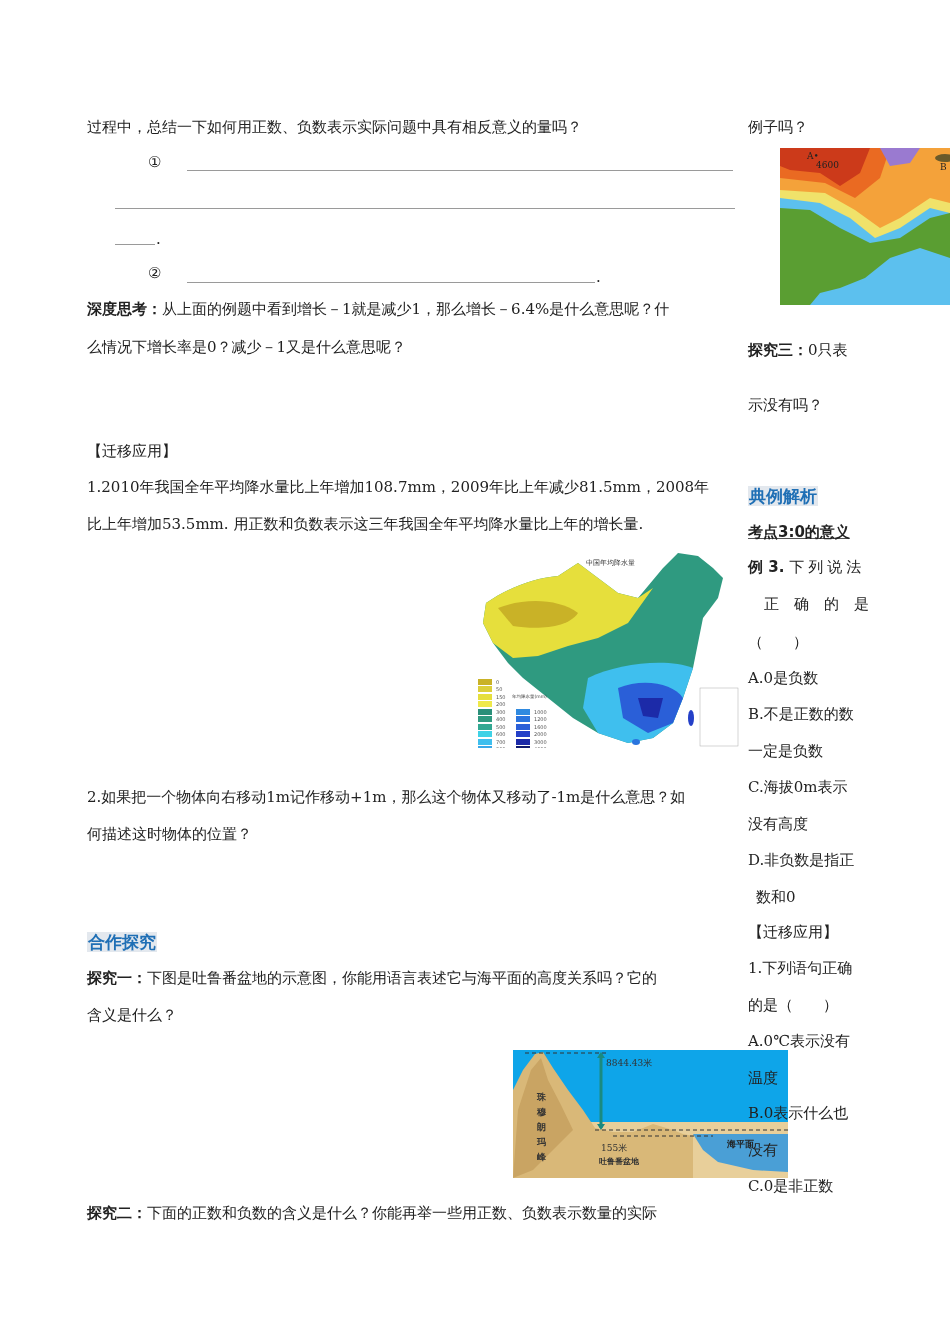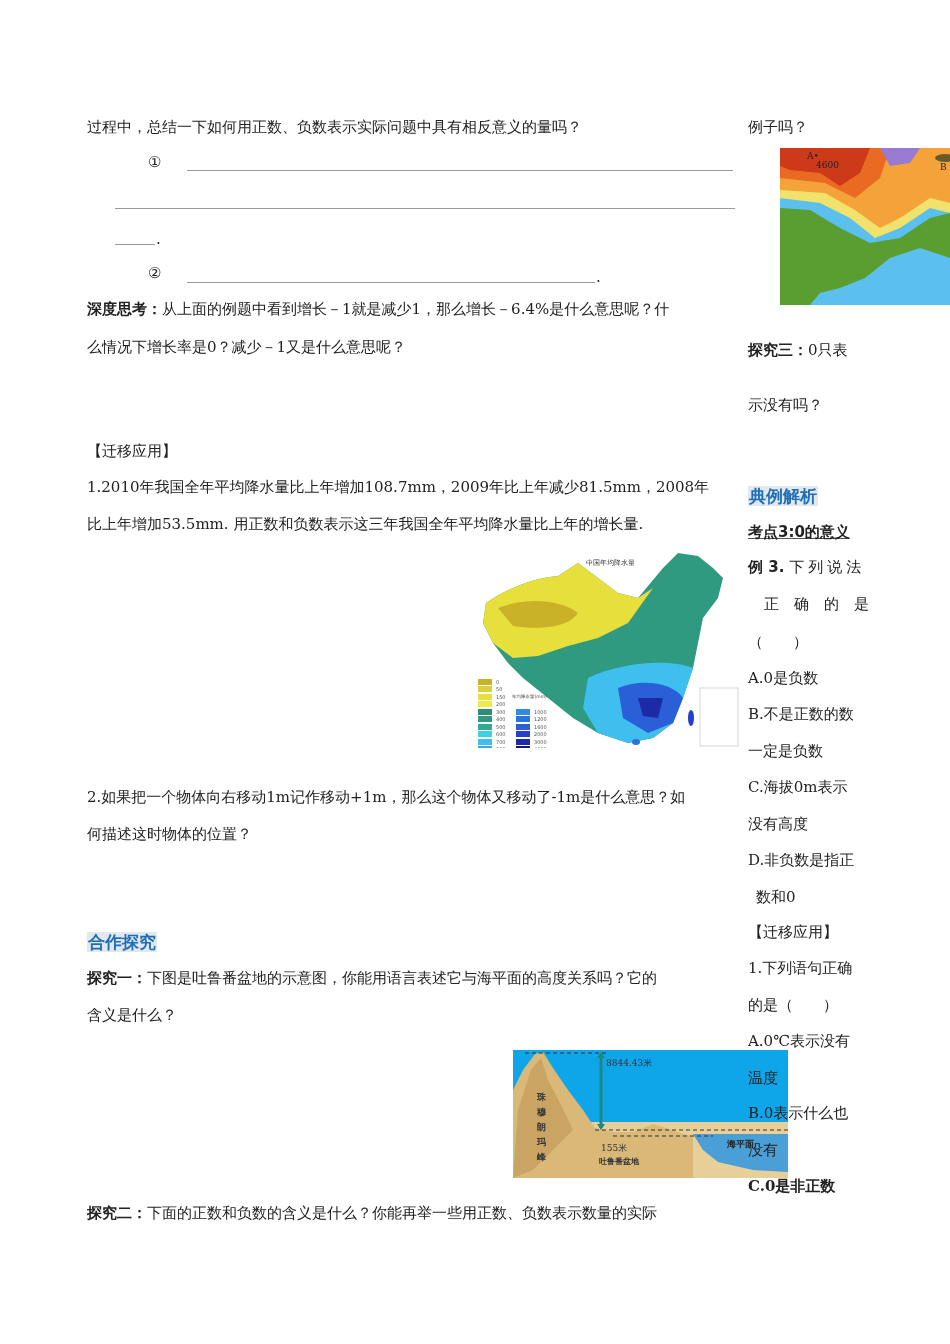--- a/index.html
+++ b/index.html
@@ -209,13 +209,13 @@
 <div class="abs" style="left:748px;top:851px;">D.非负数是指正</div>
 <div class="abs" style="left:756px;top:888px;text-align:center;">数和0</div>
 
 <div class="abs" style="left:748px;top:923px;">【迁移应用】</div>
 <div class="abs" style="left:748px;top:959px;">1.下列语句正确</div>
 <div class="abs" style="left:748px;top:996px;">的是（　　）</div>
 <div class="abs" style="left:748px;top:1032px;text-align:right;">A.0℃表示没有</div>
 <div class="abs" style="left:748px;top:1069px;">温度</div>
 <div class="abs" style="left:748px;top:1104px;">B.0表示什么也</div>
 <div class="abs" style="left:748px;top:1141px;">没有</div>
-<div class="abs" style="left:748px;top:1177px;font-weight:bold;">C.0是非正数</div>
+<div class="abs" style="left:748px;top:1177px;">C.0是非正数</div>
 
 </body></html>

